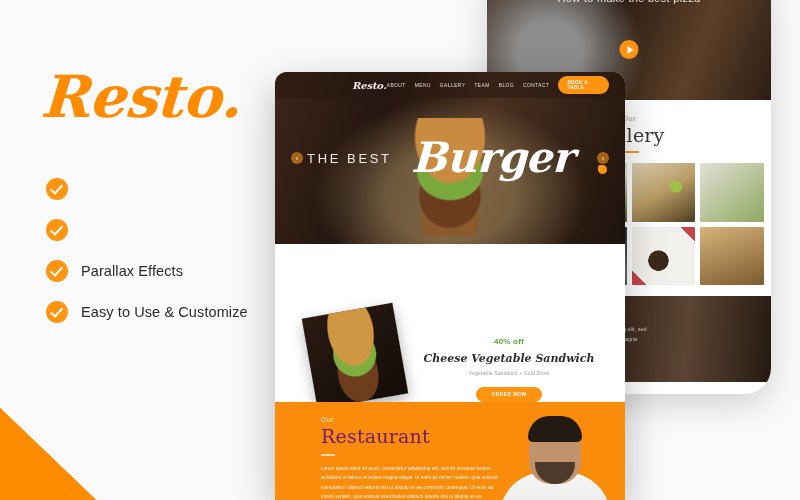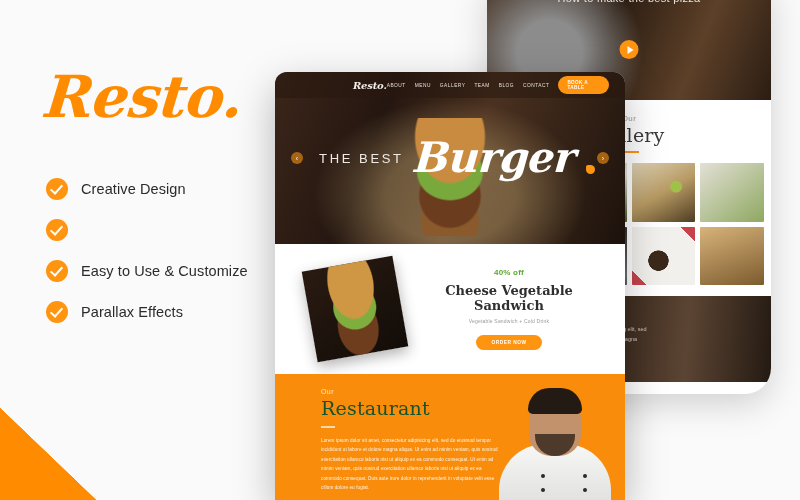--- a/index.html
+++ b/index.html
@@ -152,21 +152,21 @@
   .hero-food{
     position:absolute; left:50%; top:46px; transform:translateX(-50%);
     width:150px; height:118px;
     background:
       radial-gradient(ellipse at 50% 16%,#c98b3f 0 32%,transparent 34%),
       radial-gradient(ellipse at 50% 46%,#79a83c 0 30%,transparent 32%),
       radial-gradient(ellipse at 50% 66%,#6b3c1d 0 28%,transparent 30%),
       radial-gradient(ellipse at 50% 86%,#8a5a2c 0 26%,transparent 28%);
     filter:blur(.4px);
   }
-  .hero-caption{ position:relative; z-index:2; display:flex; align-items:center; gap:12px;margin-left:14px; }
+  .hero-caption{ position:relative; z-index:2; display:flex; align-items:center; gap:24px;margin-left:14px; }
   .hero-small{
     color:#efeae4; font-size:13px; letter-spacing:2.6px; font-weight:300;
   }
   .hero-script{
     font-family:"DejaVu Serif",serif; font-style:italic; font-weight:700;
     font-size:42px; color:#fff; line-height:1; letter-spacing:-1px;
     transform:skewX(-5deg);
   }
   .hero-dot{
     width:9px; height:9px; background:#FF9410;
@@ -176,53 +176,54 @@
     position:absolute; top:50%; transform:translateY(-50%);
     width:12px; height:12px; border-radius:50%;
     background:rgba(200,120,20,.78);
     display:flex; align-items:center; justify-content:center;
     color:#fff; font-size:7px; line-height:1;
   }
   .hero-arrow.left{ left:16px; }
   .hero-arrow.right{ right:16px; }
 
   .mf-offer{
-    height:130px; background:#fff; display:flex; align-items:center;
+    height:130px; background:#fff; display:flex; align-items:flex-end;
     padding:0 22px;
+    margin-top:28px;
   }
   .offer-img{
     width:92px; height:92px; margin-left:12px; flex:0 0 92px;
     transform:rotate(-10deg);
     background:
       radial-gradient(ellipse at 50% 22%,#cf9644 0 34%,transparent 36%),
       radial-gradient(ellipse at 50% 48%,#7fae3f 0 32%,transparent 34%),
       radial-gradient(ellipse at 50% 70%,#6e3d1e 0 30%,transparent 32%),
       linear-gradient(150deg,#2a1b12,#120c08);
     box-shadow:0 5px 14px rgba(0,0,0,.3);
   }
   .offer-copy{ flex:1; text-align:center; padding-left:14px; }
   .offer-badge{ color:#5AA832; font-size:8px; font-weight:bold; letter-spacing:.2px; }
   .offer-title{
-    font-family:"DejaVu Serif",serif; font-weight:700;
-    font-size:13px; color:#2f2f2f; margin-top:6px;
+    font-family:"DejaVu Serif",serif; font-style:italic; font-weight:700;
+    font-size:11px; color:#2f2f2f; margin-top:6px;
   }
   .offer-sub{ font-size:5px; color:#9b9b9b; margin-top:5px; letter-spacing:.2px; }
   .offer-btn{
     display:inline-block; margin-top:11px; background:#FF9410; color:#fff;
     font-size:4.8px; font-weight:bold; letter-spacing:.5px;
     padding:5px 16px; border-radius:10px;
   }
 
   .mf-about{
     position:relative; height:126px; background:#F98C0A;
     padding:14px 0 0 46px; overflow:hidden;
   }
   .about-small{ color:#ffe9cf; font-size:7px; letter-spacing:.4px; }
   .about-title{
-    font-family:"DejaVu Serif",serif; font-size:19px; color:#14532d;
+    font-family:"DejaVu Serif",serif; font-size:19px; color:#701a75;
     margin-top:2px; letter-spacing:.2px;
   }
   .about-rule{ width:14px; height:2px; background:#ffd9a8; margin-top:7px; }
   .about-text{
     width:178px; margin-top:8px; color:#fff3e3;
     font-size:4.6px; line-height:2.05; letter-spacing:.1px;
   }
   .about-sign{
     font-family:"DejaVu Serif",serif; font-style:italic;
     color:#ffeede; font-size:15px; margin-top:9px; opacity:.9;
@@ -261,32 +262,31 @@
 <div class="stage">
 
   <div class="corner-triangle"></div>
 
   <div class="promo">
     <div class="logo-word">Resto.</div>
 
     <ul class="feature-list">
       <li class="feature-item">
         <span class="check-badge"></span>
-        <span class="feature-label">Creative Design</span>
       </li>
       <li class="feature-item">
         <span class="check-badge"></span>
       </li>
       <li class="feature-item">
         <span class="check-badge"></span>
-        <span class="feature-label">Easy to Use &amp; Customize</span>
+        <span class="feature-label">Parallax Effects</span>
       </li>
       <li class="feature-item">
         <span class="check-badge"></span>
-        <span class="feature-label">Parallax Effects</span>
+        <span class="feature-label">Easy to Use &amp; Customize</span>
       </li>
     </ul>
   </div>
 
   <div class="mock mock-back">
 
     <div class="mb-video">
       <div class="mb-video-title">How to make the best pizza</div>
       <div class="play-btn"></div>
     </div>

